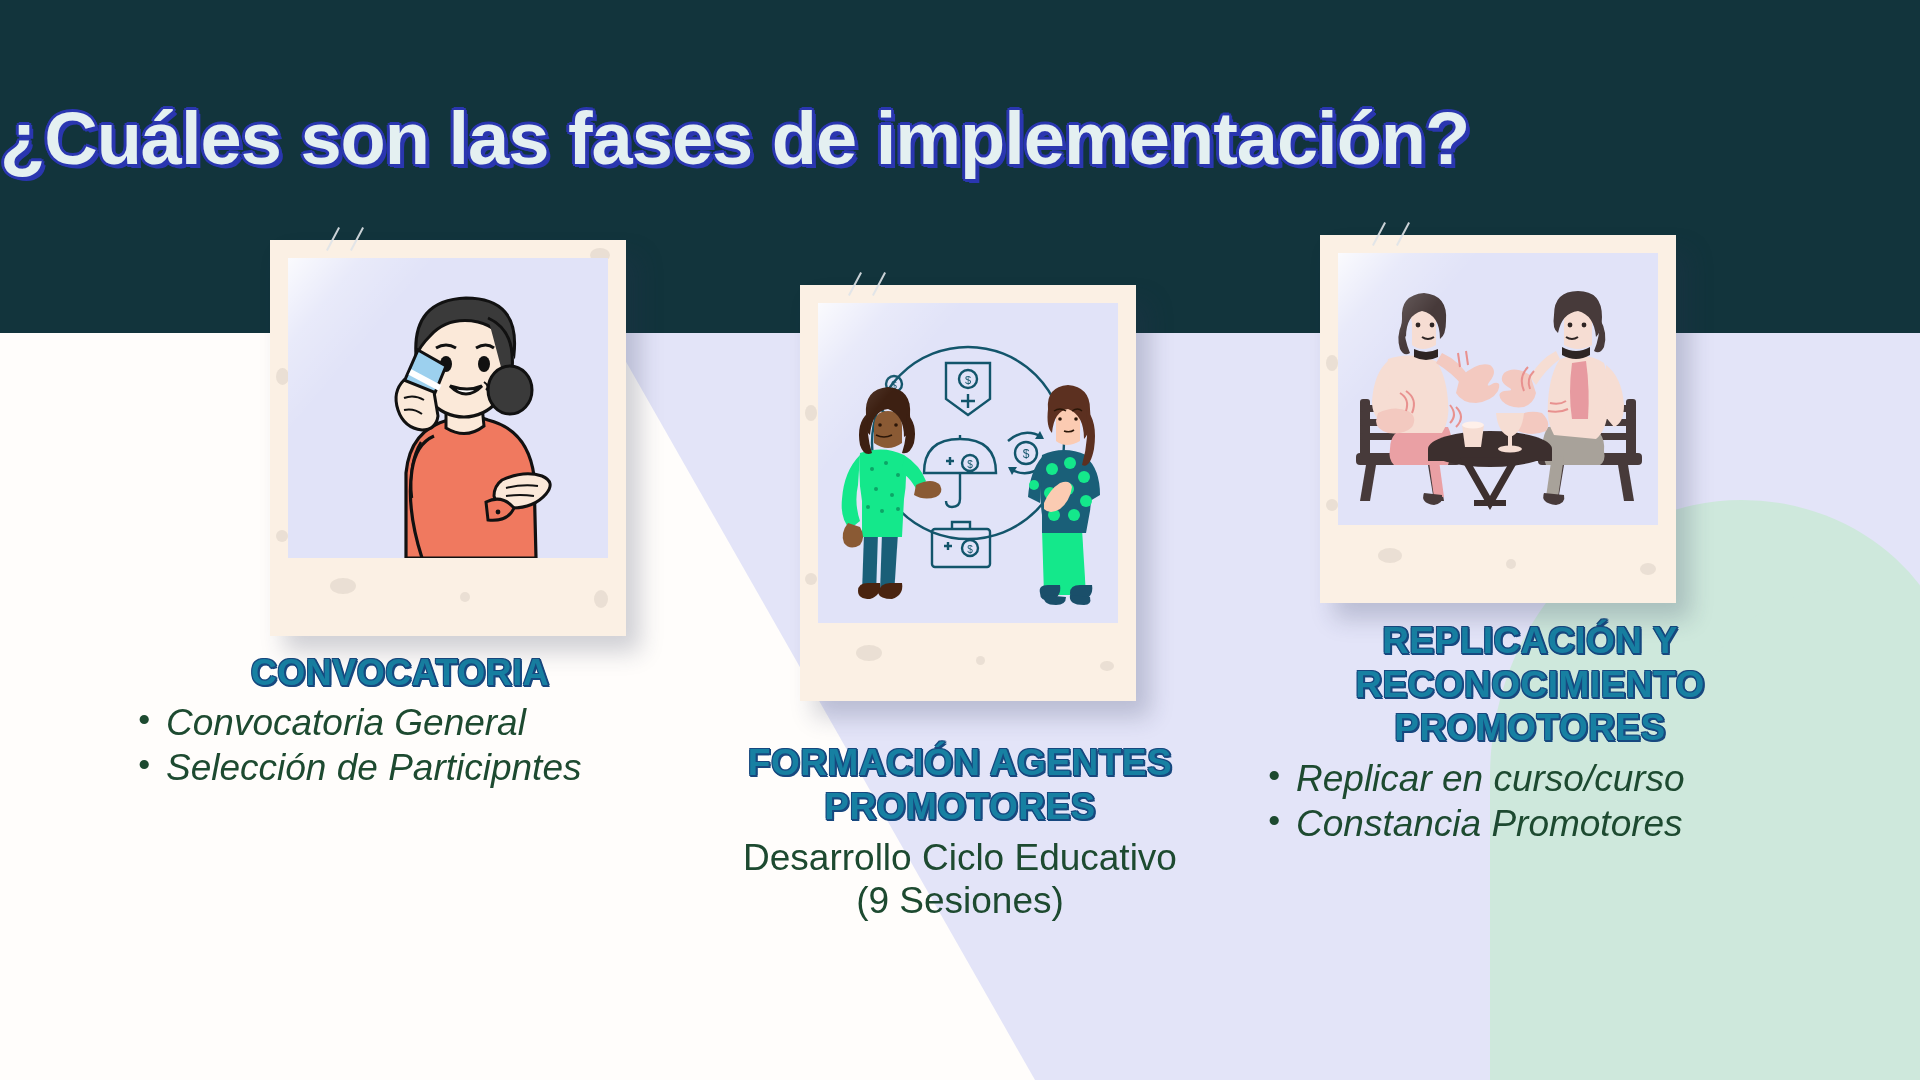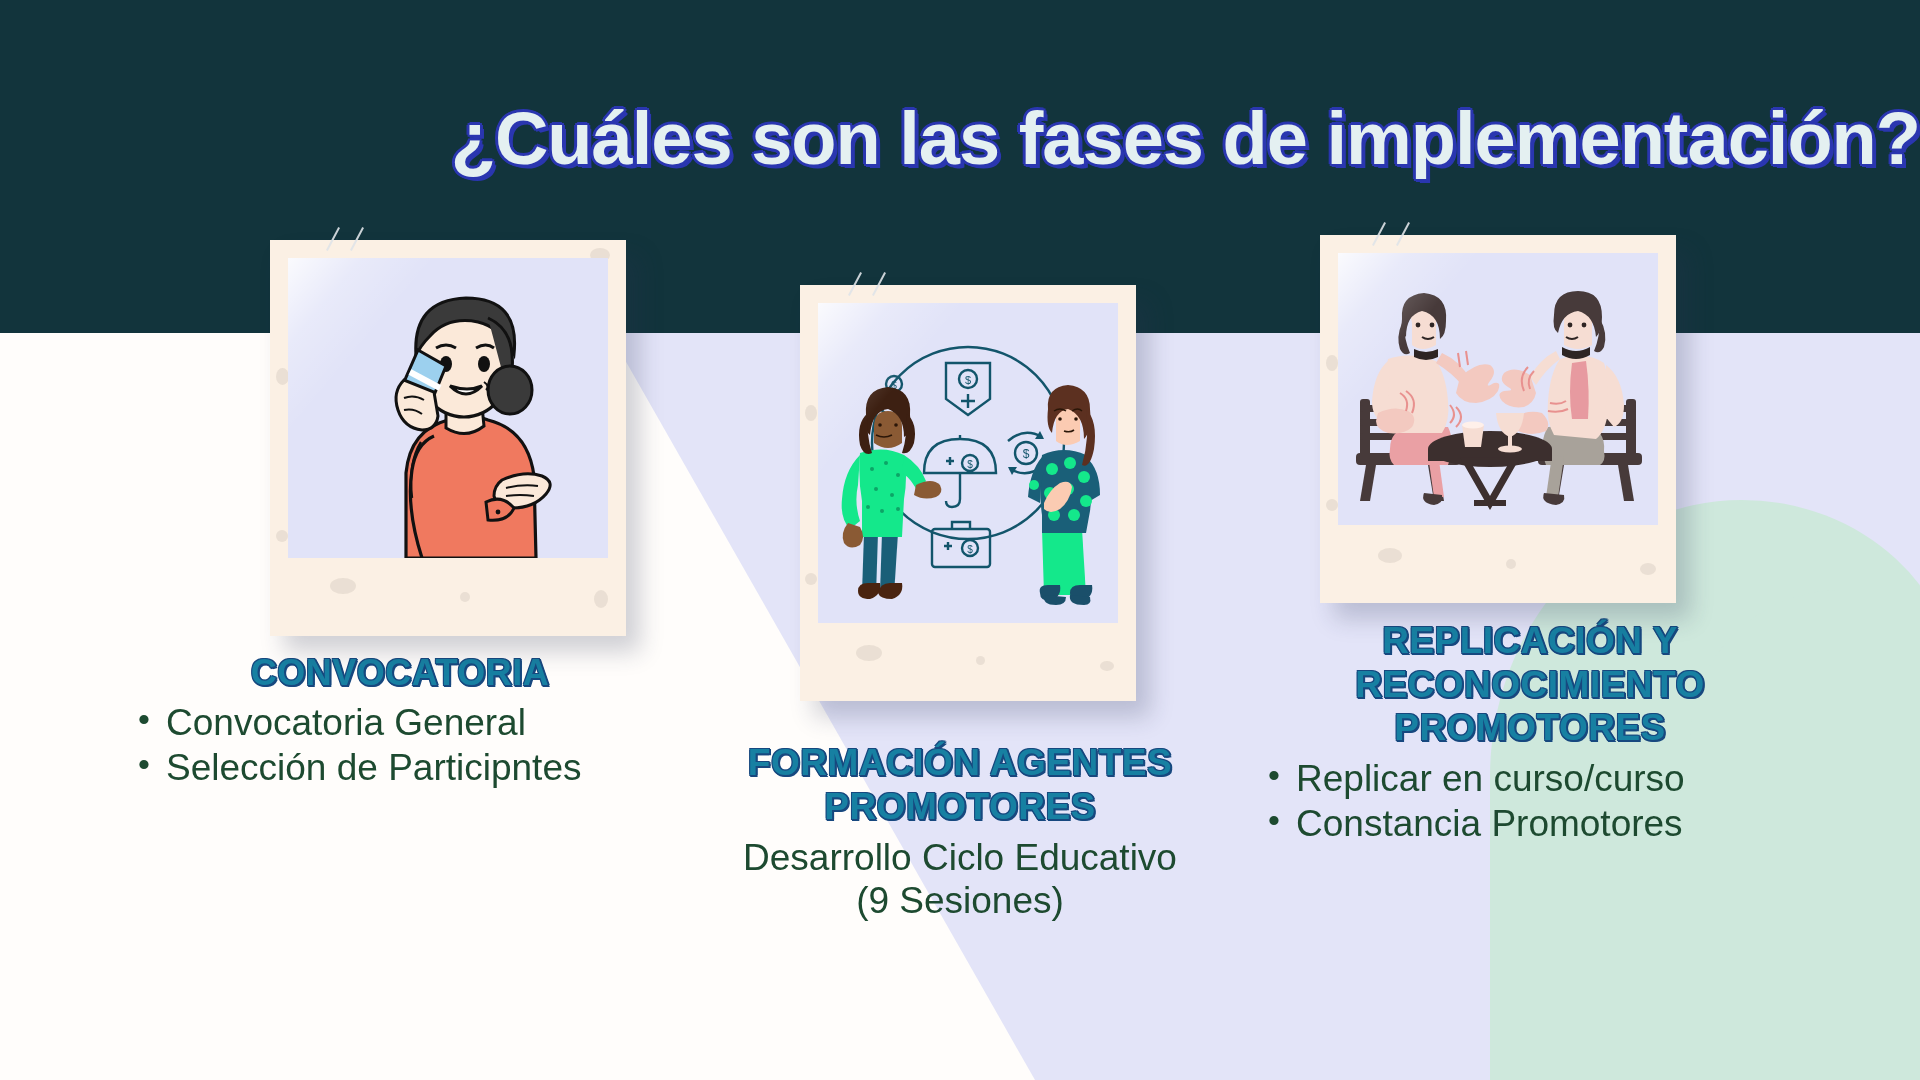--- a/index.html
+++ b/index.html
@@ -25,21 +25,21 @@
   .bg-mint-lobe{
     position:absolute;right:-40px;bottom:270px;width:270px;height:220px;
     background:#cee8dc;border-radius:150px 0 0 0;
   }
   .bg-darkband{
     position:absolute;left:0;top:0;width:1920px;height:333px;background:#12343c;
   }
 
   
   .title{
-    position:absolute;left:0;top:96px;width:1920px;text-align:right;
+    position:absolute;left:0;top:96px;width:1920px;text-align:left;
     font-size:74px;font-weight:bold;letter-spacing:-1px;
     color:#e4f0f1;
     text-shadow:
       4px 4px 0 #2a36b0, 3px 3px 0 #2a36b0, 2px 2px 0 #2a36b0,
       -2px 2px 0 #2a36b0, 2px -2px 0 #2a36b0, -2px -2px 0 #2a36b0,
       0 3px 0 #2a36b0, 3px 0 0 #2a36b0, -3px 0 0 #2a36b0, 0 -3px 0 #2a36b0;
     white-space:nowrap;
   }
 
   
@@ -72,21 +72,21 @@
     letter-spacing:.5px;line-height:1.18;margin-top:16px;
     text-shadow:
       2px 2px 0 #17487f, -1px -1px 0 #17487f, 1px -1px 0 #17487f,
       -1px 1px 0 #17487f, 0 2px 0 #17487f, 2px 0 0 #17487f;
   }
   .caption-2{font-size:37px;margin-top:40px;}
   .caption-3{font-size:37px;}
 
   .body-text{color:#1d4a30;font-size:37px;line-height:1.16;margin-top:10px;}
   .body-center{text-align:center;}
-  ul.bullets{margin:8px 0 0 0;padding-left:46px;list-style:none;}
+  ul.bullets{margin:8px 0 0 0;padding-left:46px;list-style:none;font-style:italic;}
   ul.bullets li{position:relative;margin-bottom:2px;}
   ul.bullets li::before{content:"•";position:absolute;left:-28px;top:-2px;font-size:34px;}
 
   
   .ill1{position:absolute;left:0;top:0;width:100%;height:100%;}
 
   
   svg{display:block;}
 </style>
 </head>

